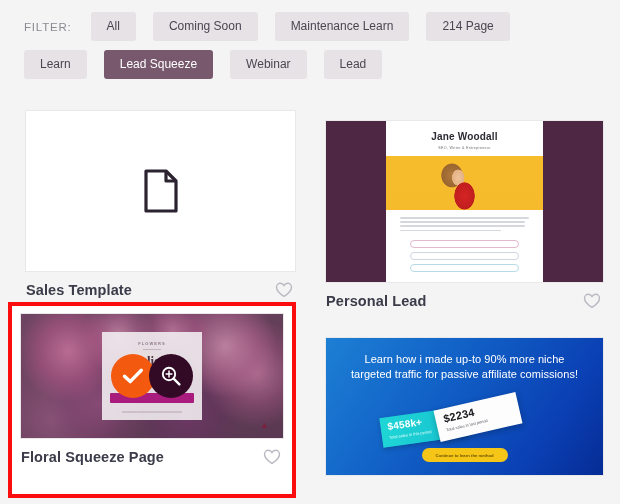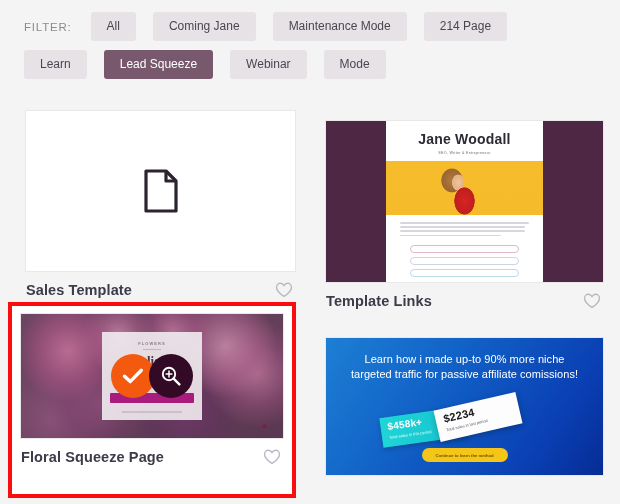--- a/index.html
+++ b/index.html
@@ -131,21 +131,21 @@
   }
   .pl-mid {
     flex: 1 1 auto;
     background: #ffffff;
     position: relative;
     display: flex;
     flex-direction: column;
     align-items: center;
   }
   .pl-name {
-    font-size: 14px;
+    font-size: 10px;
     font-weight: bold;
     color: #2b2b33;
     margin-top: 10px;
     letter-spacing: 0.2px;
   }
   .pl-sub {
     font-size: 3.6px;
     color: #6e6e78;
     margin-top: 4px;
     letter-spacing: 0.3px;
@@ -354,29 +354,29 @@
 </style>
 </head>
 <body>
 
 <div class="page">
 
   <div class="filter-bar">
     <div class="filter-row">
       <span class="filter-label">FILTER:</span>
       <button class="filter-btn">All</button>
-      <button class="filter-btn">Coming Jane</button>
-      <button class="filter-btn">Maintenance Mode</button>
+      <button class="filter-btn">Coming Soon</button>
+      <button class="filter-btn">Maintenance Learn</button>
       <button class="filter-btn">214 Page</button>
     </div>
     <div class="filter-row">
       <button class="filter-btn">Learn</button>
       <button class="filter-btn active">Lead Squeeze</button>
       <button class="filter-btn">Webinar</button>
-      <button class="filter-btn">Mode</button>
+      <button class="filter-btn">Lead</button>
     </div>
   </div>
 
   <div class="grid">
 
     <div class="cell c-tl">
       <div class="card">
         <div class="blank-thumb">
           <svg width="36" height="44" viewBox="0 0 36 44">
             <path d="M3 2 h20 l10 10 v30 H3 Z" fill="#ffffff" stroke="#2b2330" stroke-width="3.2" stroke-linejoin="round"></path>
@@ -411,21 +411,21 @@
             <div class="pl-btns">
               <div class="pl-btn b1"></div>
               <div class="pl-btn b2"></div>
               <div class="pl-btn b3"></div>
             </div>
           </div>
           <div class="pl-side"></div>
         </div>
       </div>
       <div class="card-footer">
-        <span class="card-title">Template Links</span>
+        <span class="card-title">Personal Lead</span>
         <span class="heart">
           <svg width="18" height="16" viewBox="0 0 20 18">
             <path d="M10 16.2 C10 16.2 1.6 10.9 1.6 5.9 C1.6 3.3 3.6 1.5 5.9 1.5 C7.6 1.5 9.2 2.6 10 4.1 C10.8 2.6 12.4 1.5 14.1 1.5 C16.4 1.5 18.4 3.3 18.4 5.9 C18.4 10.9 10 16.2 10 16.2 Z" fill="none" stroke="#b9b9c2" stroke-width="1.6" stroke-linejoin="round"></path>
           </svg>
         </span>
       </div>
     </div>
 
     <div class="cell c-bl">
       <div class="highlight">

